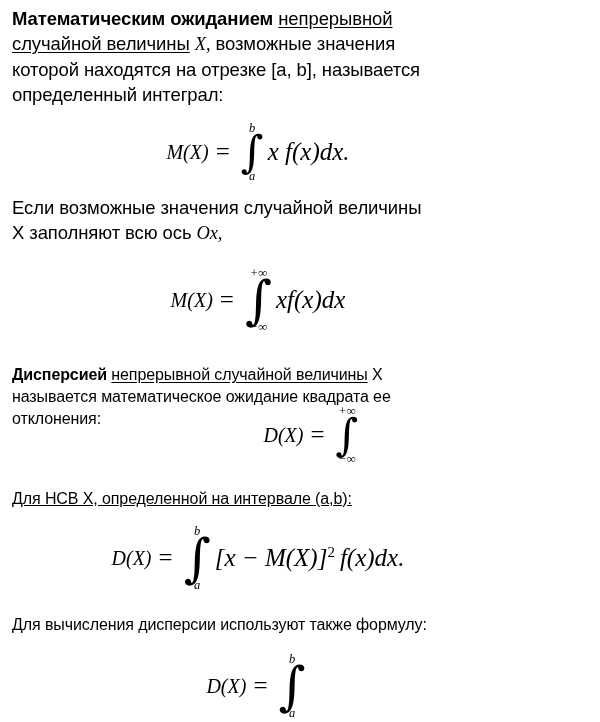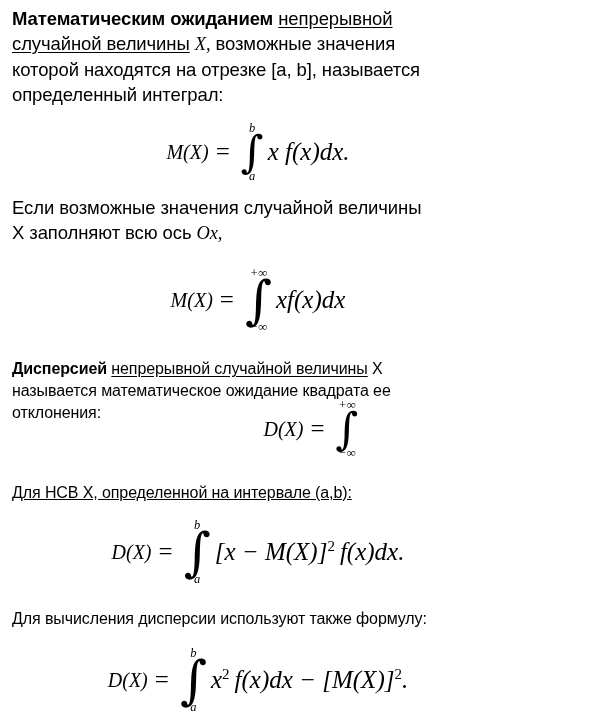--- a/index.html
+++ b/index.html
@@ -131,21 +131,21 @@
       <span class="eq">=</span>
       <span class="integral tall">
         <span class="lim">+∞</span>
         <span class="sign">∫</span>
         <span class="lim">−∞</span>
       </span>
       <span class="integrand">xf(x)dx</span>
     </span>
   </div>
 
-  <p class="para small" style="margin-top:24px; margin-bottom:0;">
+  <p class="para small" style="margin-top:30px; margin-bottom:0;">
     <span class="bold">Дисперсией</span>
     <span class="ul">непрерывной случайной величины</span>
     <span>X</span><br>
     <span>называется математическое ожидание квадрата ее</span><br>
     <span>отклонения:</span>
   </p>
 
   <div class="formula" style="margin-top:-26px; margin-left:110px; margin-bottom:18px;">
     <span class="fml-inner">
       <span class="lhs">D(X)</span>
@@ -181,17 +181,16 @@
 
   <div class="formula" style="margin-top:16px;">
     <span class="fml-inner">
       <span class="lhs">D(X)</span>
       <span class="eq">=</span>
       <span class="integral tall">
         <span class="lim">b</span>
         <span class="sign">∫</span>
         <span class="lim">a</span>
       </span>
-      <span class="integrand"><span>x</span><span class="up">2</span><span class="sp"></span><span>f(x)dx − [M(X)]</span><span class="up">2</span><span>.</span></span>
     </span>
   </div>
 
 </div>
 
 </body></html>

